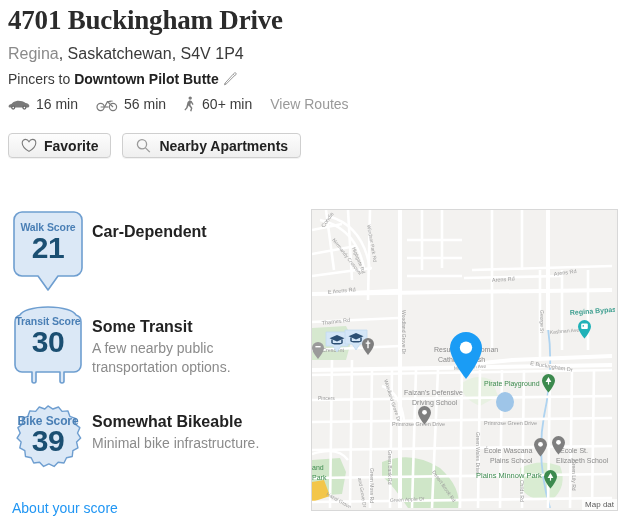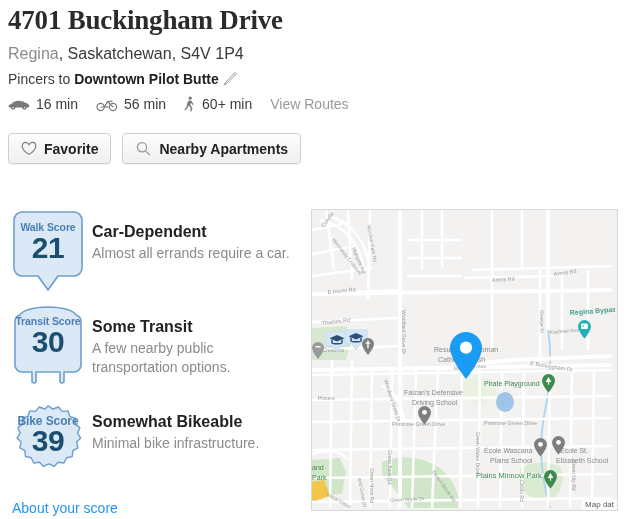--- a/index.html
+++ b/index.html
@@ -37,21 +37,21 @@
   }
   .mode{display:flex;align-items:center;margin-right:18px;}
   .mode .ic{display:inline-block;margin-right:6px;line-height:0;}
   .mode .val{font-size:14px;color:#3c3c3c;}
   .view-routes{font-size:14px;color:#999;cursor:pointer;}
 
   
   .btn-row{position:absolute;left:8px;top:133px;display:flex;}
   .btn{
     display:flex;align-items:center;justify-content:center;
-    height:31px;box-sizing:border-box;
+    height:25px;box-sizing:border-box;
     padding:0 12px;margin-right:11px;
     border:1px solid #cfcfcf;border-radius:4px;
     background:linear-gradient(#fdfdfd,#efefef);
     font-size:14px;font-weight:bold;color:#222;
     cursor:pointer;white-space:nowrap;
     box-shadow:0 1px 0 rgba(0,0,0,.05);
   }
   .btn .bic{margin-right:7px;line-height:0;display:inline-block;}
 
   .sale-link{
@@ -200,21 +200,20 @@
     <div class="score-row">
       <div class="score-badge">
         <svg width="72" height="86" viewBox="0 0 72 86" style="position:absolute;left:0;top:0;">
           <path d="M10 2 H62 A8 8 0 0 1 70 10 V58 A8 8 0 0 1 62 66 H46 L36 80 L26 66 H10 A8 8 0 0 1 2 58 V10 A8 8 0 0 1 10 2 Z" fill="#dbe8f6" stroke="#6e9ed0" stroke-width="1.6" stroke-linejoin="round"></path>
         </svg>
         <div class="badge-label">Walk Score</div>
         <div class="badge-num">21</div>
       </div>
       <div class="score-txt">
         <div class="score-title">Car-Dependent</div>
-        <div class="score-desc">Almost all errands require a car.</div>
       </div>
     </div>
 
     <div class="score-row">
       <div class="score-badge badge-row2">
         <svg width="72" height="86" viewBox="0 0 72 86" style="position:absolute;left:0;top:0;">
           <path d="M36 2 C52 2 62 6 64 10 A7 7 0 0 1 69 17 V60 A7 7 0 0 1 62 67 H52 V76 A2 2 0 0 1 48 76 V67 H24 V76 A2 2 0 0 1 20 76 V67 H10 A7 7 0 0 1 3 60 V17 A7 7 0 0 1 8 10 C10 6 20 2 36 2 Z" fill="#dbe8f6" stroke="#6e9ed0" stroke-width="1.6" stroke-linejoin="round"></path>
         </svg>
         <div class="badge-label">Transit Score</div>
         <div class="badge-num">30</div>

